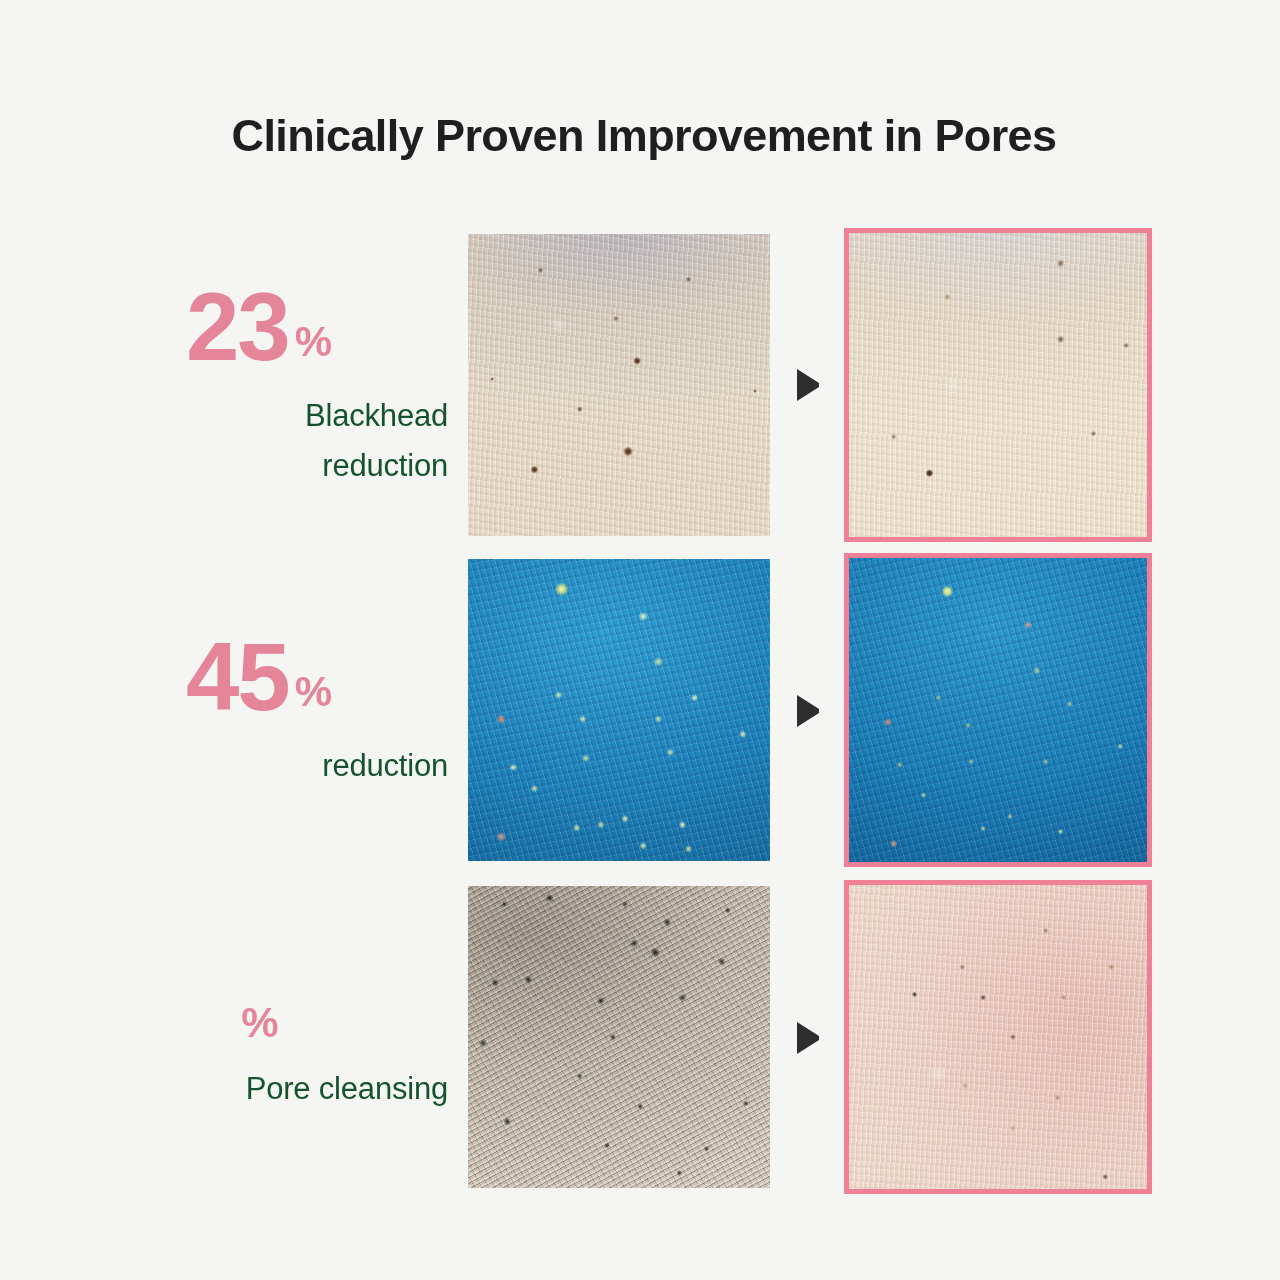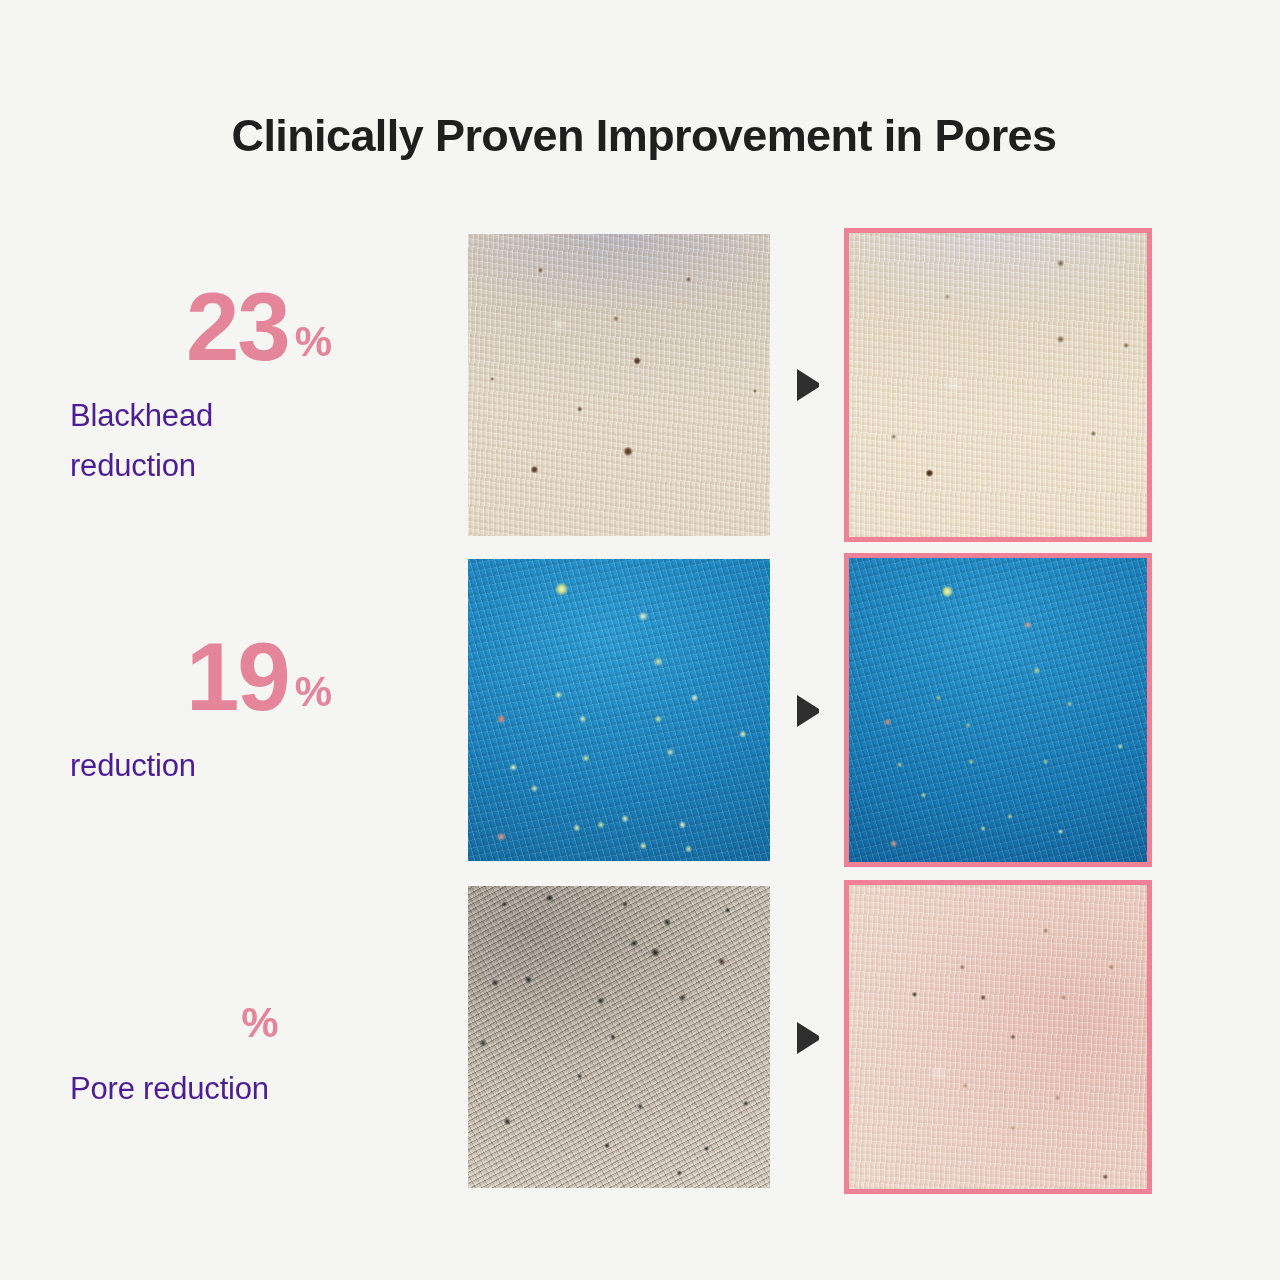--- a/index.html
+++ b/index.html
@@ -54,21 +54,21 @@
 
   .row-1 { top: 230px; height: 302px; }
   .row-2 { top: 555px; height: 304px; }
   .row-3 { top: 882px; height: 304px; }
 
   
   .stat {
     position: absolute;
     left: 60px;
     width: 390px;
-    text-align: left;
+    text-align: right;
     top: 50%;
     transform: translateY(-50%);
   }
 
   .stat-number-line {
     display: flex;
     align-items: flex-start;
     justify-content: center;
     line-height: 1;
     color: #e4859a;
@@ -90,21 +90,21 @@
     color: #e4859a;
     margin-top: 38px;
     margin-left: 2px;
     font-family: "Liberation Sans", sans-serif;
   }
 
   .stat-label {
     margin-top: 14px;
     font-size: 31px;
     line-height: 1.46;
-    color: #4c1d95;
+    color: #14532d;
     font-weight: 400;
     letter-spacing: -0.2px;
     font-family: "Liberation Sans", sans-serif;
   }
 
   
   .panel {
     position: absolute;
     width: 302px;
     height: 302px;
@@ -324,21 +324,21 @@
       <div class="panel panel-after">
         <div class="tex tex-skin-b"></div>
       </div>
 
     </div>
 
     <div class="row row-2">
 
       <div class="stat">
         <div class="stat-number-line">
-          <span class="stat-value">19</span>
+          <span class="stat-value">45</span>
           <span class="stat-pct">%</span>
         </div>
         <div class="stat-label">
           <div>reduction</div>
         </div>
       </div>
 
       <div class="panel panel-before">
         <div class="tex tex-uv-a"></div>
       </div>
@@ -351,21 +351,21 @@
 
     </div>
 
     <div class="row row-3">
 
       <div class="stat">
         <div class="stat-number-line">
           <span class="stat-pct">%</span>
         </div>
         <div class="stat-label">
-          <div>Pore reduction</div>
+          <div>Pore cleansing</div>
         </div>
       </div>
 
       <div class="panel panel-before">
         <div class="tex tex-dirty"></div>
       </div>
 
       <div class="arrow"></div>
 
       <div class="panel panel-after">

